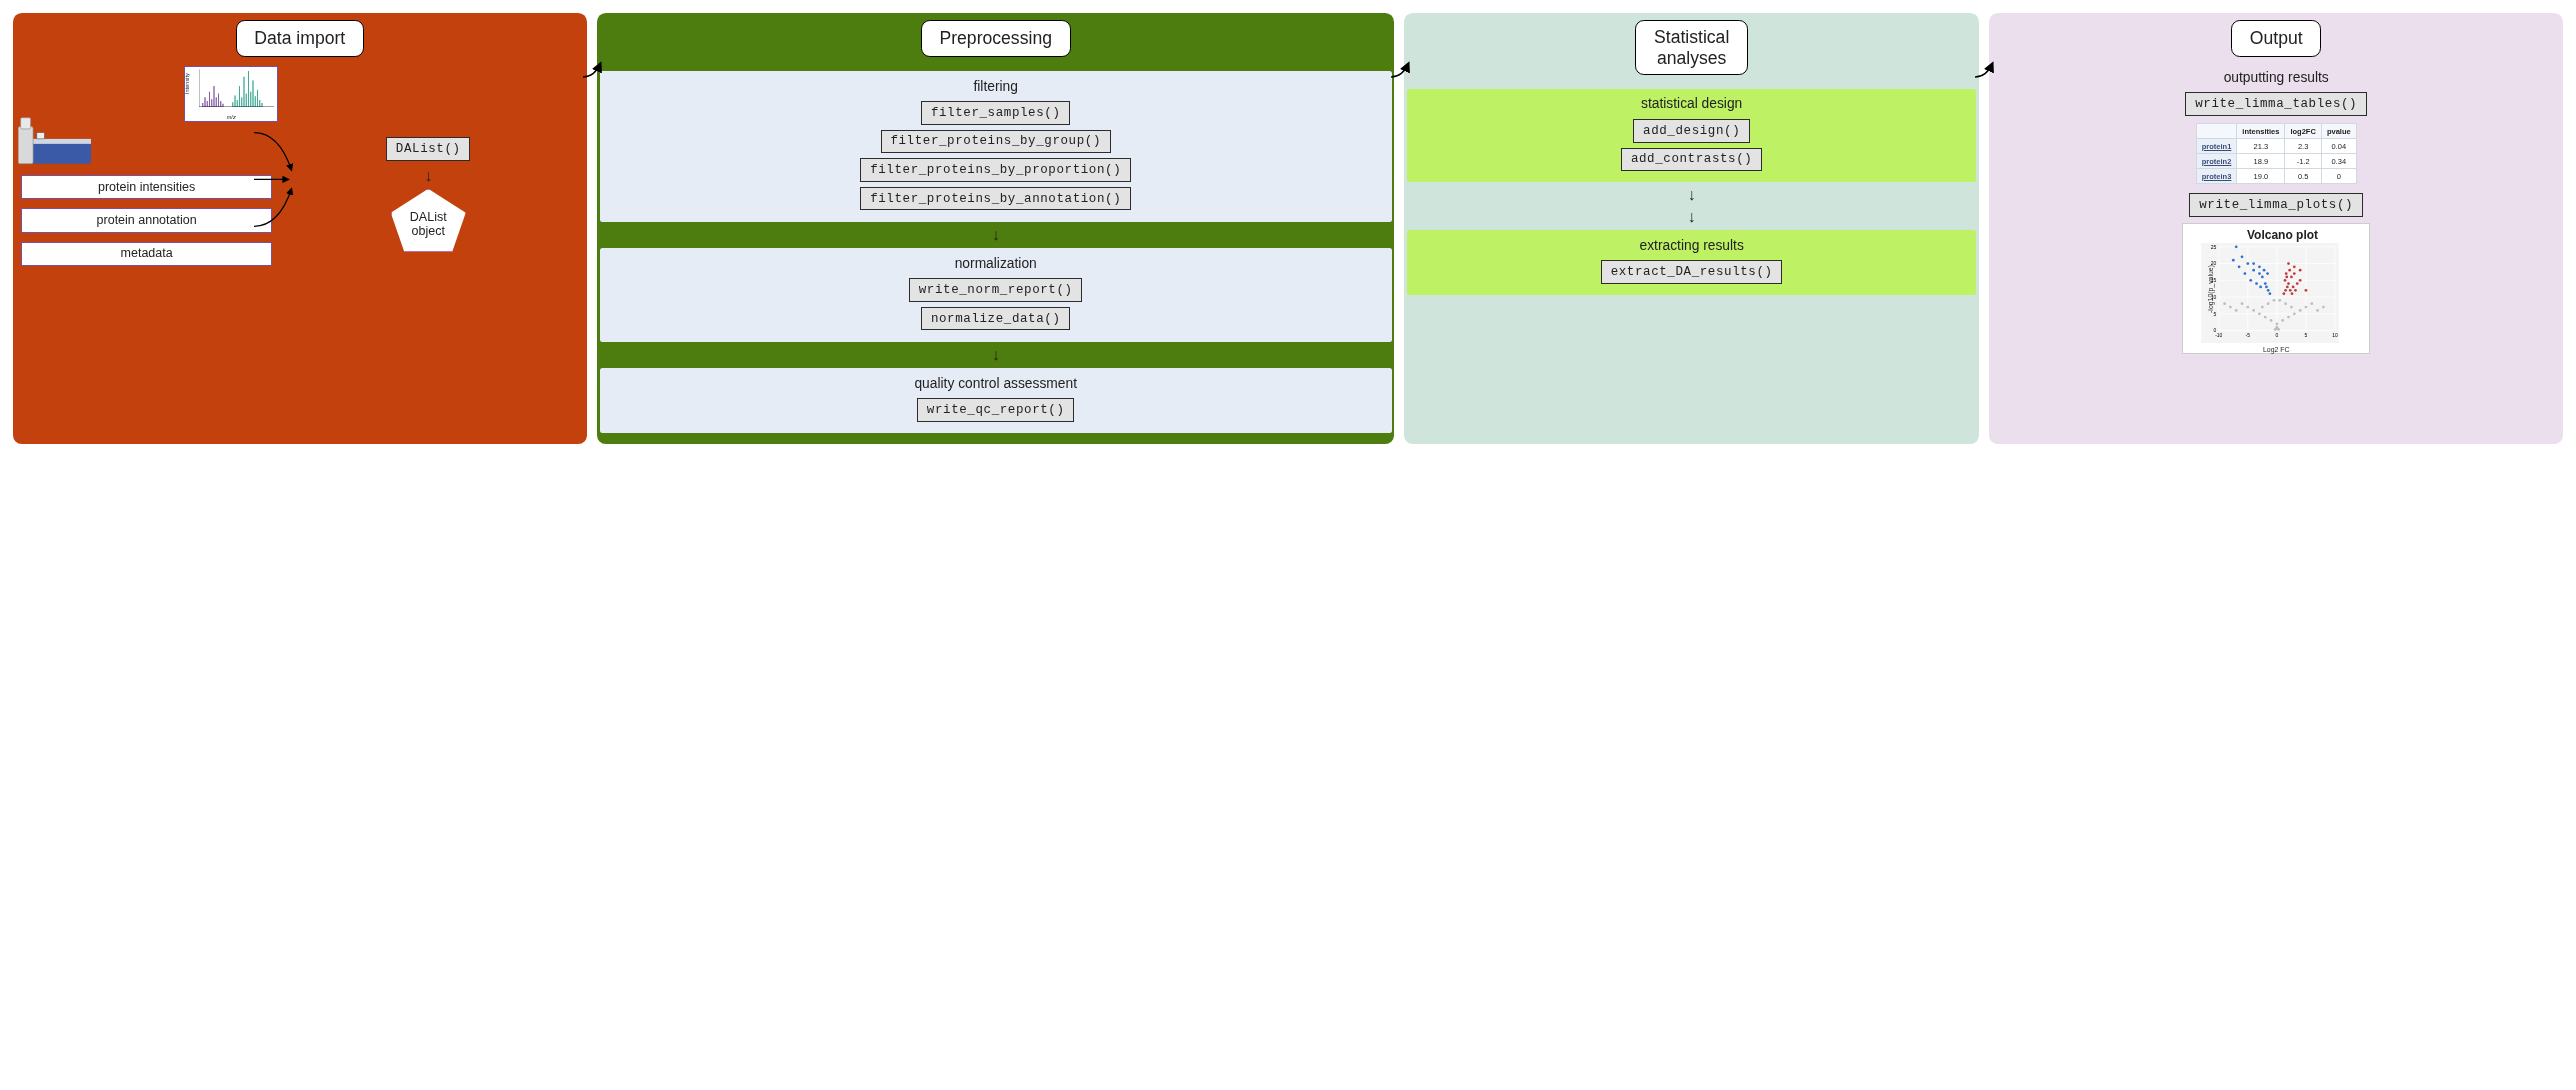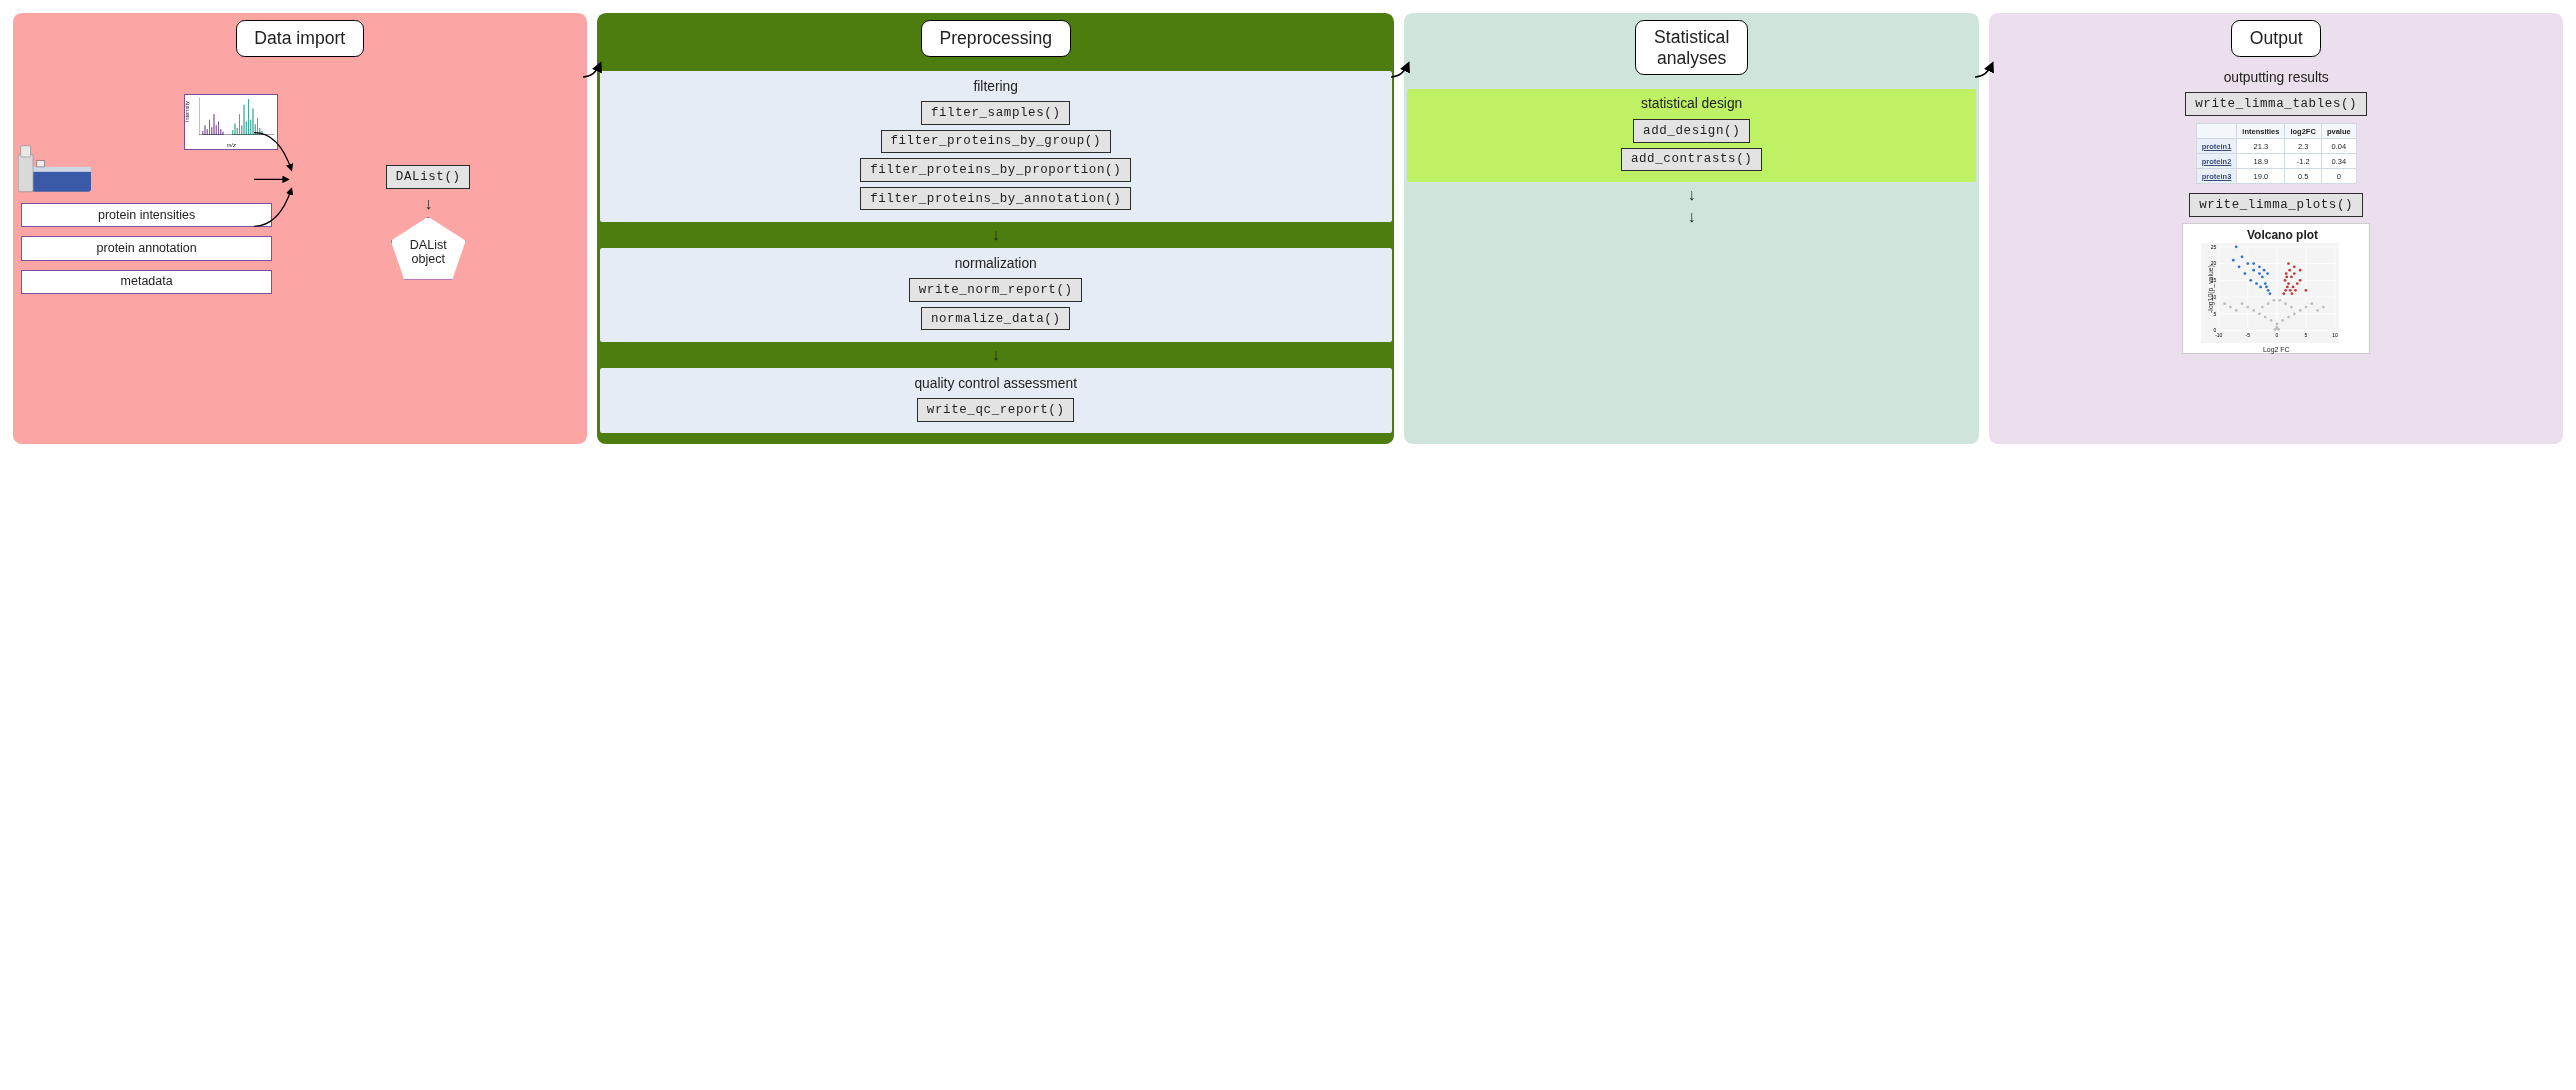--- a/index.html
+++ b/index.html
@@ -16,21 +16,21 @@
   }
   .col {
     flex: 1;
     border-radius: 8.8px;
     padding: 7.5px 8.8px 11.3px 8.8px;
     position: relative;
     display: flex;
     flex-direction: column;
     align-items: center;
   }
-  .col-grey   { background: #fca5a5; gap: 28px; }
+  .col-grey   { background: #c2410c; }
   .col-blue   { background: #4d7c0f; }
   .col-green  { background: #cfe4db; }
   .col-pink   { background: #ecdfed; }
 
   .title-pill {
     background: #fff;
     border: 1.6px solid #000;
     border-radius: 8.8px;
     padding: 6.3px 17.6px;
     font-size: 17.6px;
@@ -258,20 +258,24 @@
     <div class="title-pill" style="white-space:pre-line;"><span>Statistical
 analyses</span></div>
 
     <div class="section sec-green">
       <div class="sec-label">statistical design</div>
       <div class="codebox">add_design()</div><br>
       <div class="codebox">add_contrasts()</div>
     </div>
     <div class="arrow-down">↓</div>
     <div class="arrow-down">↓</div>
+    <div class="section sec-green">
+      <div class="sec-label">extracting results</div>
+      <div class="codebox">extract_DA_results()</div>
+    </div>
   </div>
 
   <div class="col col-pink">
     <svg class="connector" width="22.6" height="25" viewBox="0 0 36 40">
       <path d="M0,32 Q18,32 28,10" stroke="#000" fill="none" stroke-width="2.5" marker-end="url(#ah2)"></path>
     </svg>
     <div class="title-pill">Output</div>
 
     <div class="sec-label" style="margin-top:3.8px;">outputting results</div>
     <div class="codebox">write_limma_tables()</div>

